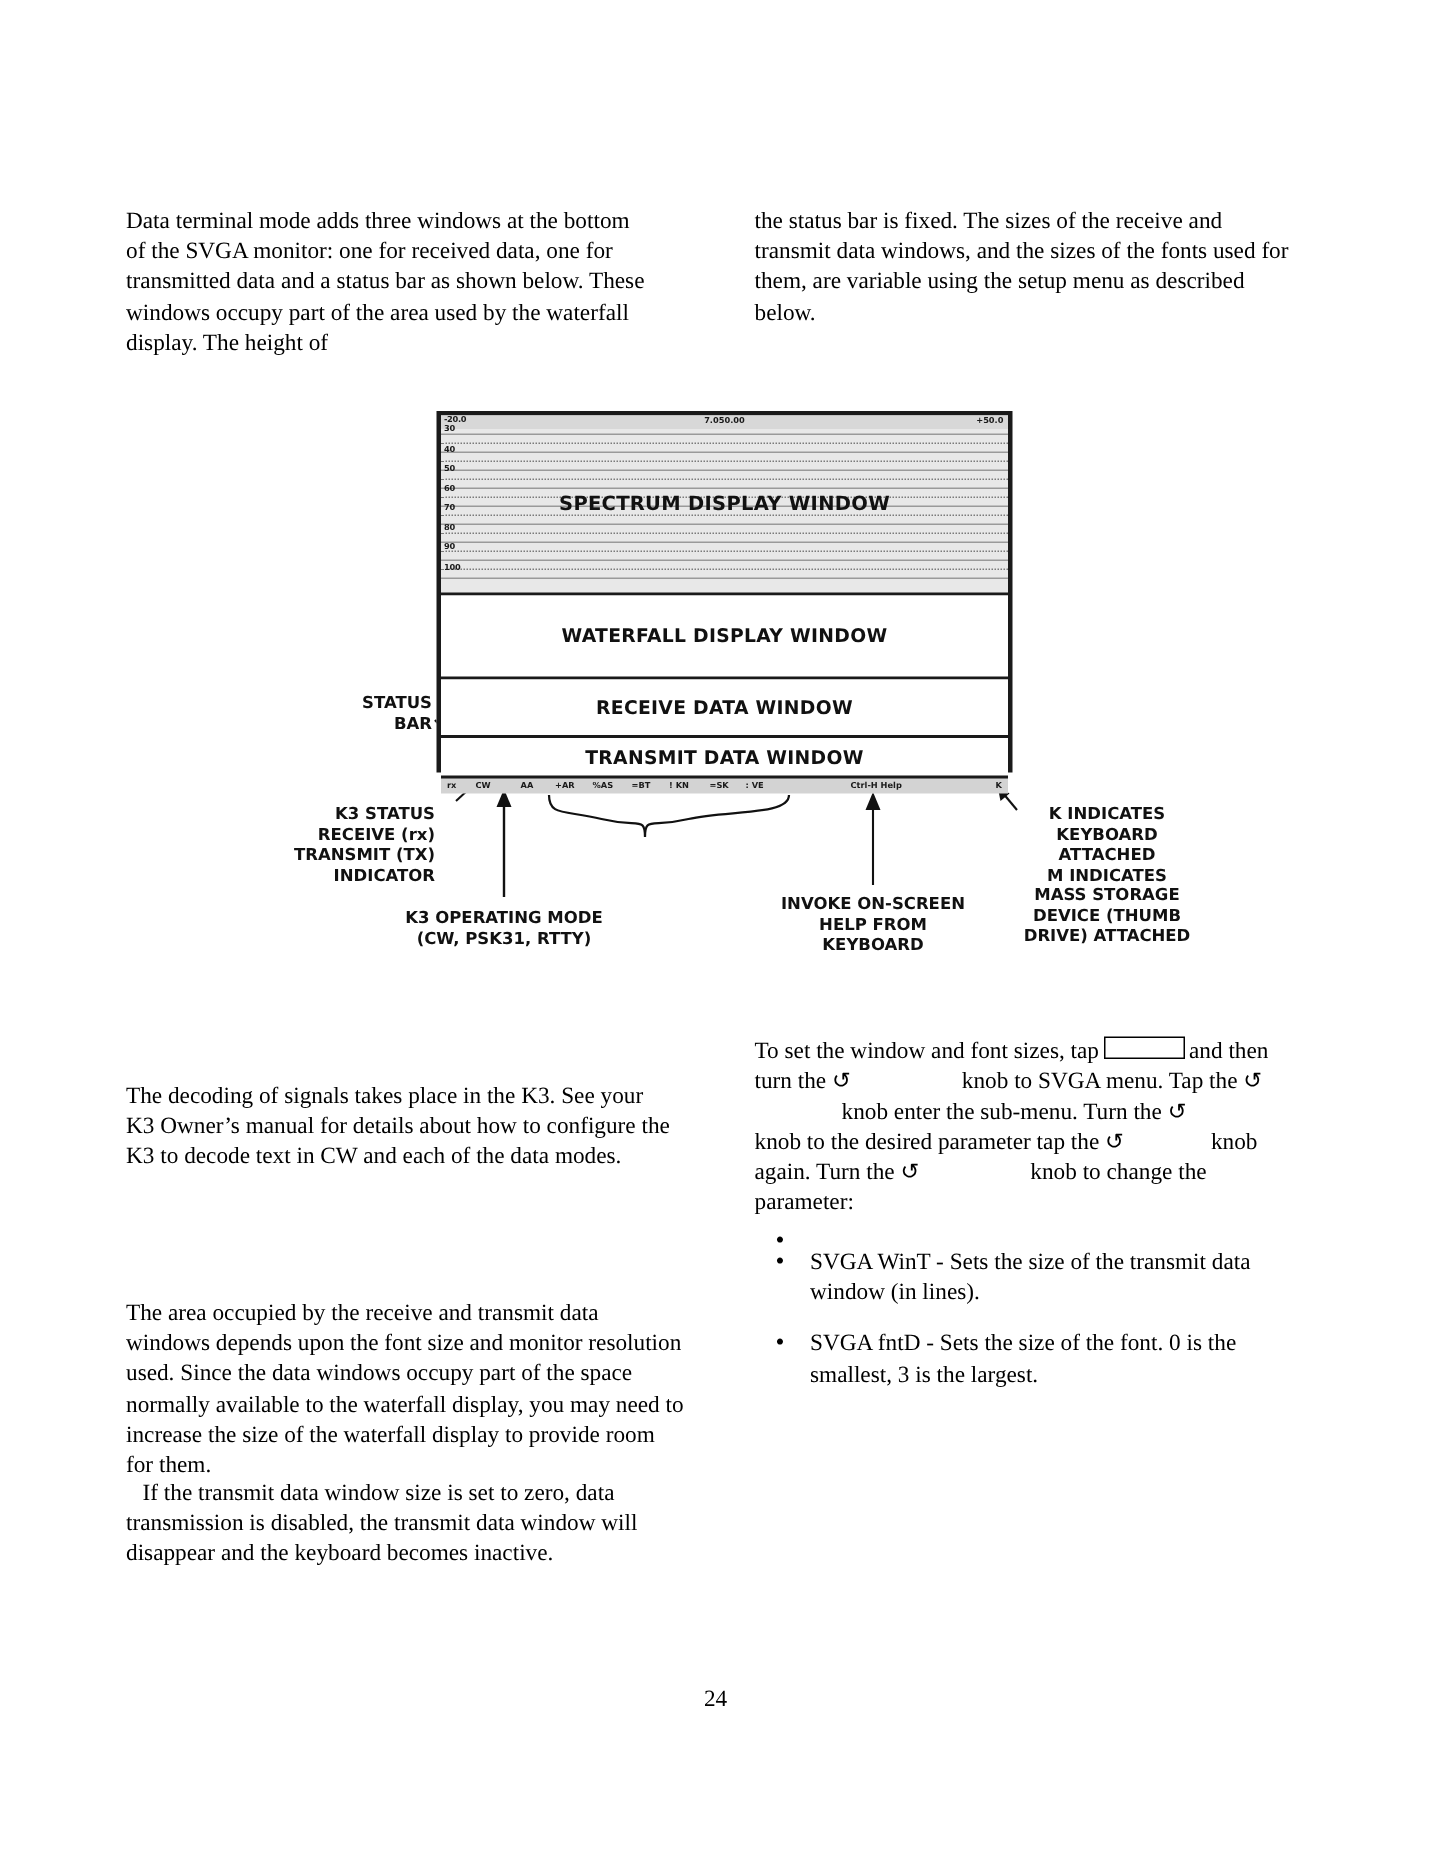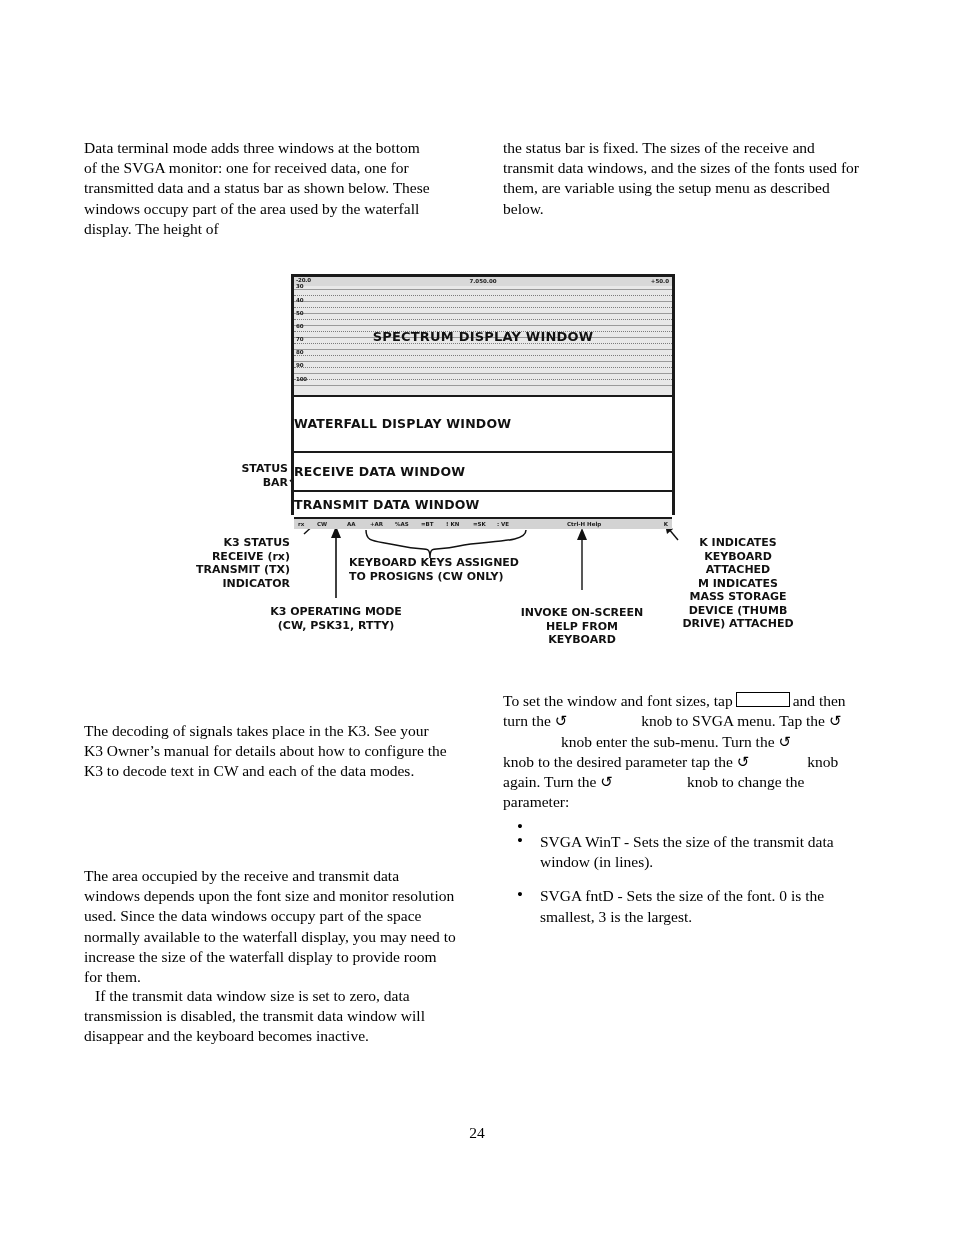--- a/index.html
+++ b/index.html
@@ -217,20 +217,21 @@
     color: #111;
   }
 
   .winrow {
     position: absolute;
     left: 0;
     width: 100%;
     box-sizing: border-box;
     background: #ffffff;
     border-bottom: 2.5px solid #1a1a1a;
+    text-align: center;
     font-family: "DejaVu Sans", sans-serif;
     font-weight: bold;
     font-size: 12.5px;
     color: #111;
     letter-spacing: 0.2px;
   }
   .win-waterfall { top: 120px;  height: 56px; line-height: 54px; }
   .win-receive   { top: 176px;  height: 39px; line-height: 37px; }
   .win-transmit  { top: 215px;  height: 26px; line-height: 25px; border-bottom: 1.5px solid #1a1a1a; }
 
@@ -262,21 +263,21 @@
     font-weight: bold;
     font-size: 11px;
     line-height: 13.5px;
     color: #111;
     white-space: pre-line;
   }
   .lbl-status  { left: 26px;  top: 194px; width: 76px; text-align: right; }
   .lbl-k3stat  { left: 0px;   top: 268px; width: 104px; text-align: right; }
   .lbl-mode    { left: 62px;  top: 337px; width: 176px; text-align: center; }
   .lbl-keys    { left: 163px; top: 288px; width: 180px; text-align: left; }
-  .lbl-invoke  { left: 320px; top: 338px; width: 152px; text-align: center; }
+  .lbl-invoke  { left: 320px; top: 328px; width: 152px; text-align: center; }
   .lbl-kind    { left: 482px; top: 268px; width: 140px; text-align: center; }
 
   .fig-svg {
     position: absolute;
     left: 0; top: 0;
     width: 600px;
     height: 375px;
     pointer-events: none;
   }
 </style>
@@ -369,22 +370,20 @@
     </div>
 
     <div class="fig-label lbl-status">STATUS
 BAR</div>
     <div class="fig-label lbl-k3stat">K3 STATUS
 RECEIVE (rx)
 TRANSMIT (TX)
 INDICATOR</div>
     <div class="fig-label lbl-mode">K3 OPERATING MODE
 (CW, PSK31, RTTY)</div>
-    <div class="fig-label lbl-keys">KEYBOARD KEYS ASSIGNED
-TO PROSIGNS (CW ONLY)</div>
     <div class="fig-label lbl-invoke">INVOKE ON-SCREEN
 HELP FROM
 KEYBOARD</div>
     <div class="fig-label lbl-kind">K INDICATES
 KEYBOARD
 ATTACHED
 M INDICATES
 MASS STORAGE
 DEVICE (THUMB
 DRIVE) ATTACHED</div>

